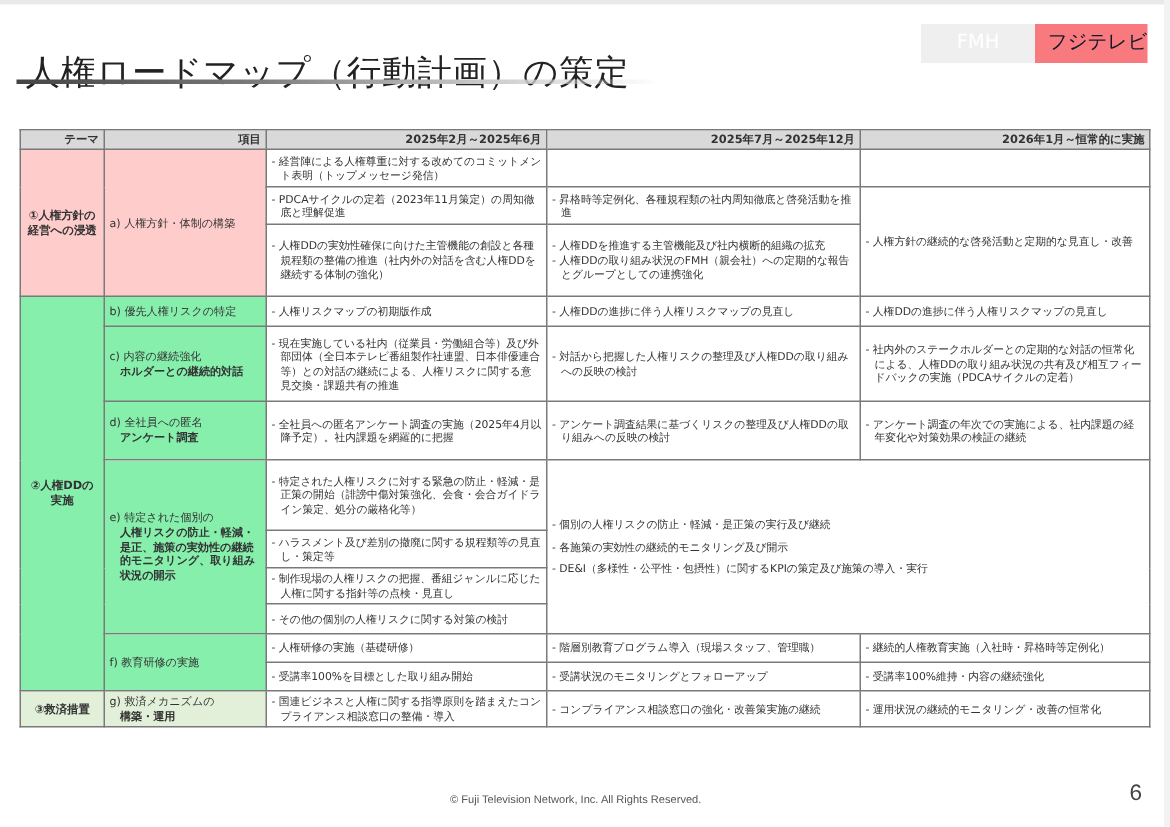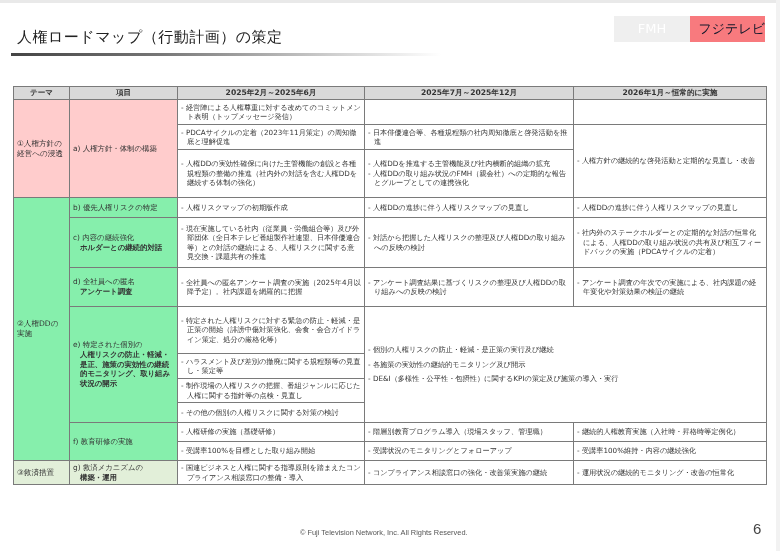--- a/index.html
+++ b/index.html
@@ -3,21 +3,21 @@
 <meta charset="utf-8">
 <style>
   html, body { margin:0; padding:0; }
   body {
     width:780px; height:551px; background:#ffffff; position:relative; overflow:hidden;
     font-family:"DejaVu Sans", "Liberation Sans", sans-serif; color:#333;
   }
   .frame-top { position:absolute; left:0; top:0; width:780px; height:3px; background:#e9e9e9; }
   .frame-right { position:absolute; right:0; top:0; width:4px; height:551px; background:#f2f2f2; }
   .title {
-    position:absolute; left:17px; top:18px; font-size:15px; color:#222; letter-spacing:0.5px;
+    position:absolute; left:17px; top:18px; font-size:23px; color:#222; letter-spacing:0.5px;
     white-space:nowrap; font-weight:normal;
   }
   .title-rule {
     position:absolute; left:11px; top:53px; width:430px; height:3px;
     background:linear-gradient(to right, #444 0%, #777 35%, #cfcfcf 75%, rgba(255,255,255,0) 100%);
   }
   .tab-fmh {
     position:absolute; left:614px; top:16px; width:76px; height:26px; background:#efefef;
     color:#ffffff; font-size:13px; text-align:center; line-height:26px;
   }
@@ -26,23 +26,23 @@
     color:#0f172a; font-size:13px; text-align:right; line-height:26px;
   }
   table.roadmap {
     position:absolute; left:13px; top:86px; width:753px; border-collapse:collapse; table-layout:fixed;
     font-size:7.2px; line-height:1.3;
   }
   table.roadmap td, table.roadmap th {
     border:1px solid #7a7a7a; padding:0 3px; vertical-align:middle; overflow:hidden;
   }
   table.roadmap th {
-    background:#d9d9d9; font-weight:bold; font-size:7.6px; height:12px; text-align:center; color:#333;
-  }
-  .theme { font-weight:normal; font-size:7.6px; }
+    background:#d9d9d9; font-weight:bold; font-size:7.6px; height:12px; text-align:right; color:#333;
+  }
+  .theme { text-align:center; font-weight:bold; font-size:7.6px; }
   .item { font-size:7.4px;margin-top:28px; }
   .pink { background:#ffcccc; }
   .blue { background:#86efac; }
   .green { background:#e2efd9; }
   .cell { background:#ffffff; }
   .bullet { display:block; padding-left:6px; text-indent:-6px; }
   .cell-inner-gap .bullet + .bullet { margin-top:5px; }
   .indent { padding-left:7px; display:block;font-weight:bold; }
   .footer {
     position:absolute; left:300px; top:528px; font-size:7.4px; color:#555;
@@ -91,21 +91,21 @@
           <span class="bullet">- 経営陣による人権尊重に対する改めてのコミットメント表明（トップメッセージ発信）</span>
         </td>
       <td class="cell"></td>
       <td class="cell"></td>
     </tr>
     <tr style="height:25px">
       <td class="cell">
           <span class="bullet">- PDCAサイクルの定着（2023年11月策定）の周知徹底と理解促進</span>
         </td>
       <td class="cell">
-          <span class="bullet">- 日本俳優連合等、各種規程類の社内周知徹底と啓発活動を推進</span>
+          <span class="bullet">- 昇格時等定例化、各種規程類の社内周知徹底と啓発活動を推進</span>
         </td>
       <td class="cell" rowspan="2">
           <span class="bullet">- 人権方針の継続的な啓発活動と定期的な見直し・改善</span>
         </td>
     </tr>
     <tr style="height:48px">
       <td class="cell">
           <span class="bullet">- 人権DDの実効性確保に向けた主管機能の創設と各種規程類の整備の推進（社内外の対話を含む人権DDを継続する体制の強化）</span>
         </td>
       <td class="cell">

